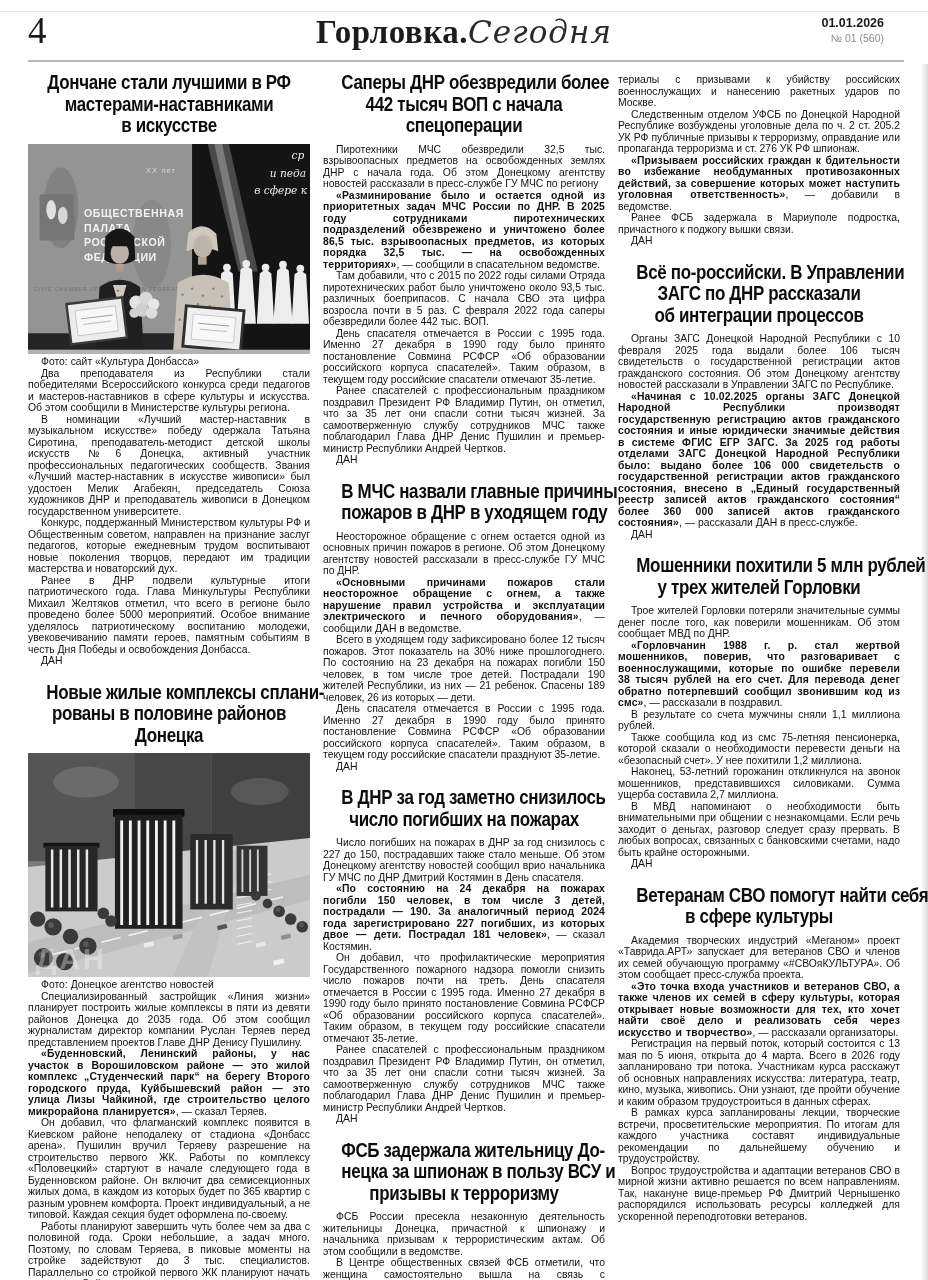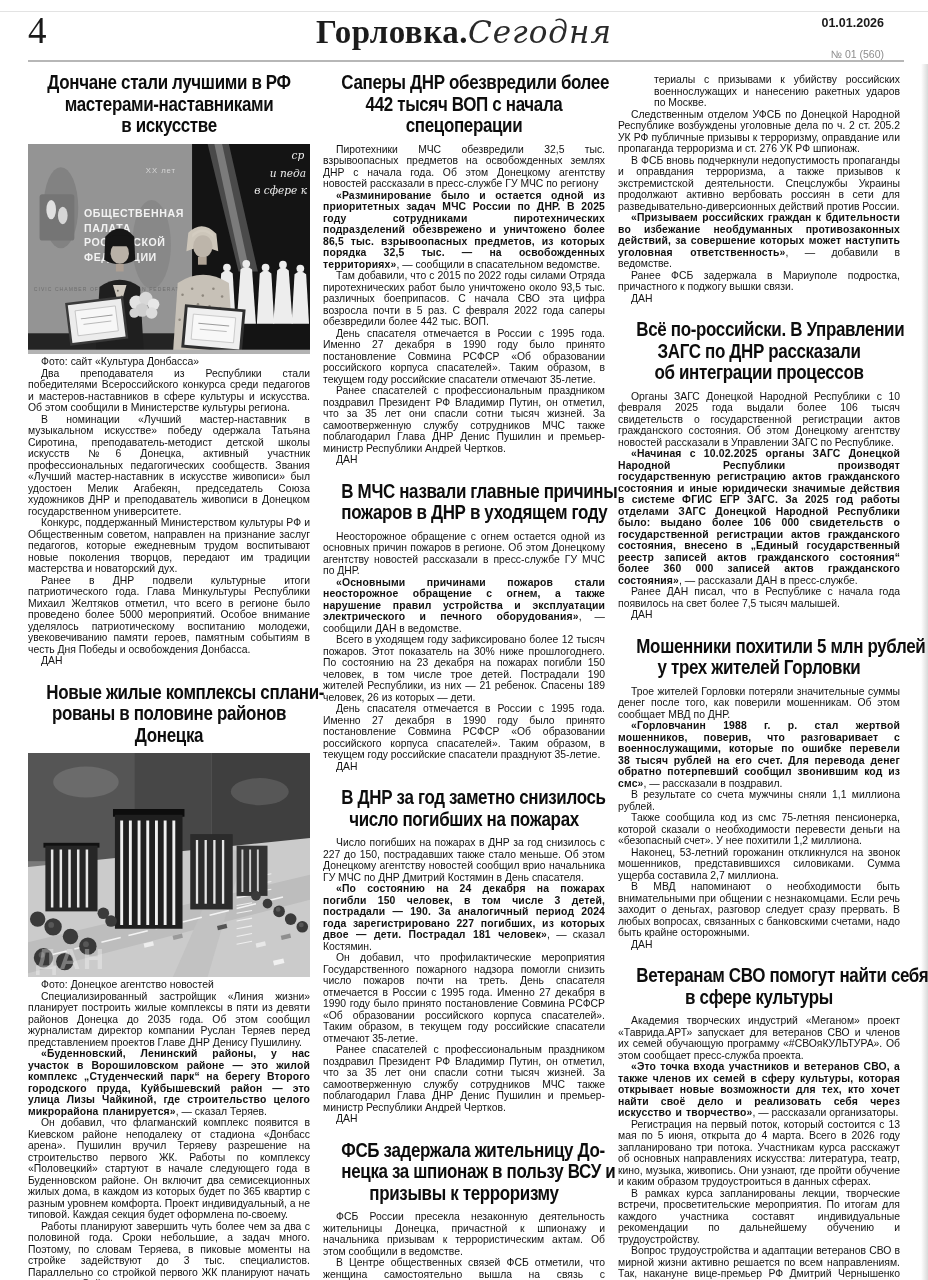--- a/index.html
+++ b/index.html
@@ -10,33 +10,33 @@
         background:linear-gradient(to left,#d9d9d9,rgba(255,255,255,0));}
   
   .hdr{position:relative;height:62px;}
   .pagenum{position:absolute;left:28px;top:12px;font-family:"Liberation Serif",serif;
         font-size:37px;line-height:1;font-weight:400;color:#1a1a1a;}
   .masthead{position:absolute;left:50%;top:14px;transform:translateX(-50%);white-space:nowrap;}
   .mh1{font-family:"Liberation Serif",serif;font-weight:700;font-size:33px;color:#1c1c1c;letter-spacing:.5px;text-align:right;}
   .mh2{font-family:"DejaVu Serif",serif;font-style:italic;font-weight:400;font-size:31px;color:#2a2a2a;letter-spacing:1px;}
   .hdr-right{position:absolute;right:44px;top:16px;text-align:right;}
   .hdate{font-weight:700;font-size:12.5px;color:#1a1a1a;}
-  .hissue{font-size:10.5px;color:#8d8d8d;margin-top:18px;}
+  .hissue{font-size:10.5px;color:#8d8d8d;margin-top:2px;}
   .hdr-rule{position:absolute;left:28px;right:24px;bottom:0;border-top:2px solid #b7b7b7;}
   
   .cols{display:flex;gap:13px;padding:5px 28px 0 28px;}
   .col{flex:1 1 0;min-width:0;}
   
   .hl{text-align:center;margin:15px 0 7px 0;}
   .hl.first{margin-top:5px;}
   .hl-line{font-weight:700;font-size:19.5px;line-height:21.5px;letter-spacing:-.4px;
         white-space:nowrap;transform:scaleX(.87);transform-origin:50% 50%;color:#0d0d0d;}
   
   .para{font-size:10.4px;line-height:11.5px;text-align:justify;text-indent:13px;margin:0;}
-  .para.noindent{text-indent:0;margin-left:36px;}
+  .para.noindent{text-indent:0;}
   .b{font-weight:700;letter-spacing:.15px;word-spacing:1px;}
   .sig{text-indent:13px;font-size:10.4px;line-height:11.5px;margin:0 0 1px 0;}
   .caption{font-size:10.4px;line-height:11.5px;text-indent:13px;margin:2px 0 0 0;}
   
   .photo{display:block;width:100%;margin:3px 0 1px 0;}
   .pt-badge{font-size:8px;fill:#d6d6d6;letter-spacing:1px;}
   .pt-screen{font-size:11px;font-weight:700;fill:#f2f2f2;letter-spacing:.6px;}
   .pt-civic{font-size:5.2px;fill:#6e6e6e;letter-spacing:1.1px;}
   .pt-script{font-family:"DejaVu Serif",serif;font-style:italic;font-size:11px;fill:#ededed;}
   .pt-wm{font-size:30px;font-weight:700;fill:#ffffff;opacity:.32;letter-spacing:3px;}
@@ -269,33 +269,31 @@
         <div class="hl-line">призывы к терроризму</div>
       </div>
       <p class="para">ФСБ России пресекла незаконную деятельность жительницы Донецка, причастной к шпионажу и начальника призывам к террористическим актам. Об этом сообщили в ведомстве.</p>
       <p class="para">В Центре общественных связей ФСБ отметили, что женщина самостоятельно вышла на связь с представителями Главного управления разведки Минобороны Украины через Telegram. По их заданиям она фотографировала российскую военную технику и передавала снимки.</p>
 
     </div>
 
     <div class="col">
       <p class="para noindent" style="margin-top:7px;">териалы с призывами к убийству российских военнослужащих и нанесению ракетных ударов по Москве.</p>
       <p class="para">Следственным отделом УФСБ по Донецкой Народной Республике возбуждены уголовные дела по ч. 2 ст. 205.2 УК РФ публичные призывы к терроризму, оправдание или пропаганда терроризма и ст. 276 УК РФ шпионаж.</p>
-      <p class="para">В ФСБ вновь подчеркнули недопустимость пропаганды и оправдания терроризма, а также призывов к экстремистской деятельности. Спецслужбы Украины продолжают активно вербовать россиян в сети для разведывательно-диверсионных действий против России.</p>
       <p class="para"><span class="b">«Призываем российских граждан к бдительности во избежание необдуманных противозаконных действий, за совершение которых может наступить уголовная ответственность»</span><span>, — добавили в ведомстве.</span></p>
       <p class="para">Ранее ФСБ задержала в Мариуполе подростка, причастного к поджогу вышки связи.</p>
       <p class="sig">ДАН</p>
 
       <div class="hl">
         <div class="hl-line">Всё по-российски. В Управлении</div>
         <div class="hl-line">ЗАГС по ДНР рассказали</div>
         <div class="hl-line">об интеграции процессов</div>
       </div>
       <p class="para">Органы ЗАГС Донецкой Народной Республики с 10 февраля 2025 года выдали более 106 тысяч свидетельств о государственной регистрации актов гражданского состояния. Об этом Донецкому агентству новостей рассказали в Управлении ЗАГС по Республике.</p>
       <p class="para"><span class="b">«Начиная с 10.02.2025 органы ЗАГС Донецкой Народной Республики производят государственную регистрацию актов гражданского состояния и иные юридически значимые действия в системе ФГИС ЕГР ЗАГС. За 2025 год работы отделами ЗАГС Донецкой Народной Республики было: выдано более 106 000 свидетельств о государственной регистрации актов гражданского состояния, внесено в „Единый государственный реестр записей актов гражданского состояния“ более 360 000 записей актов гражданского состояния»</span><span>, — рассказали ДАН в пресс-службе.</span></p>
-      <p class="para">Ранее ДАН писал, что в Республике с начала года появилось на свет более 7,5 тысяч малышей.</p>
       <p class="sig">ДАН</p>
 
       <div class="hl">
         <div class="hl-line">Мошенники похитили 5 млн рублей</div>
         <div class="hl-line">у трех жителей Горловки</div>
       </div>
       <p class="para">Трое жителей Горловки потеряли значительные суммы денег после того, как поверили мошенникам. Об этом сообщает МВД по ДНР.</p>
       <p class="para"><span class="b">«Горловчанин 1988 г. р. стал жертвой мошенников, поверив, что разговаривает с военнослужащими, которые по ошибке перевели 38 тысяч рублей на его счет. Для перевода денег обратно потерпевший сообщил звонившим код из смс»</span><span>, — рассказали в поздравил.</span></p>
       <p class="para">В результате со счета мужчины сняли 1,1 миллиона рублей.</p>
       <p class="para">Также сообщила код из смс 75-летняя пенсионерка, которой сказали о необходимости перевести деньги на «безопасный счет». У нее похитили 1,2 миллиона.</p>

